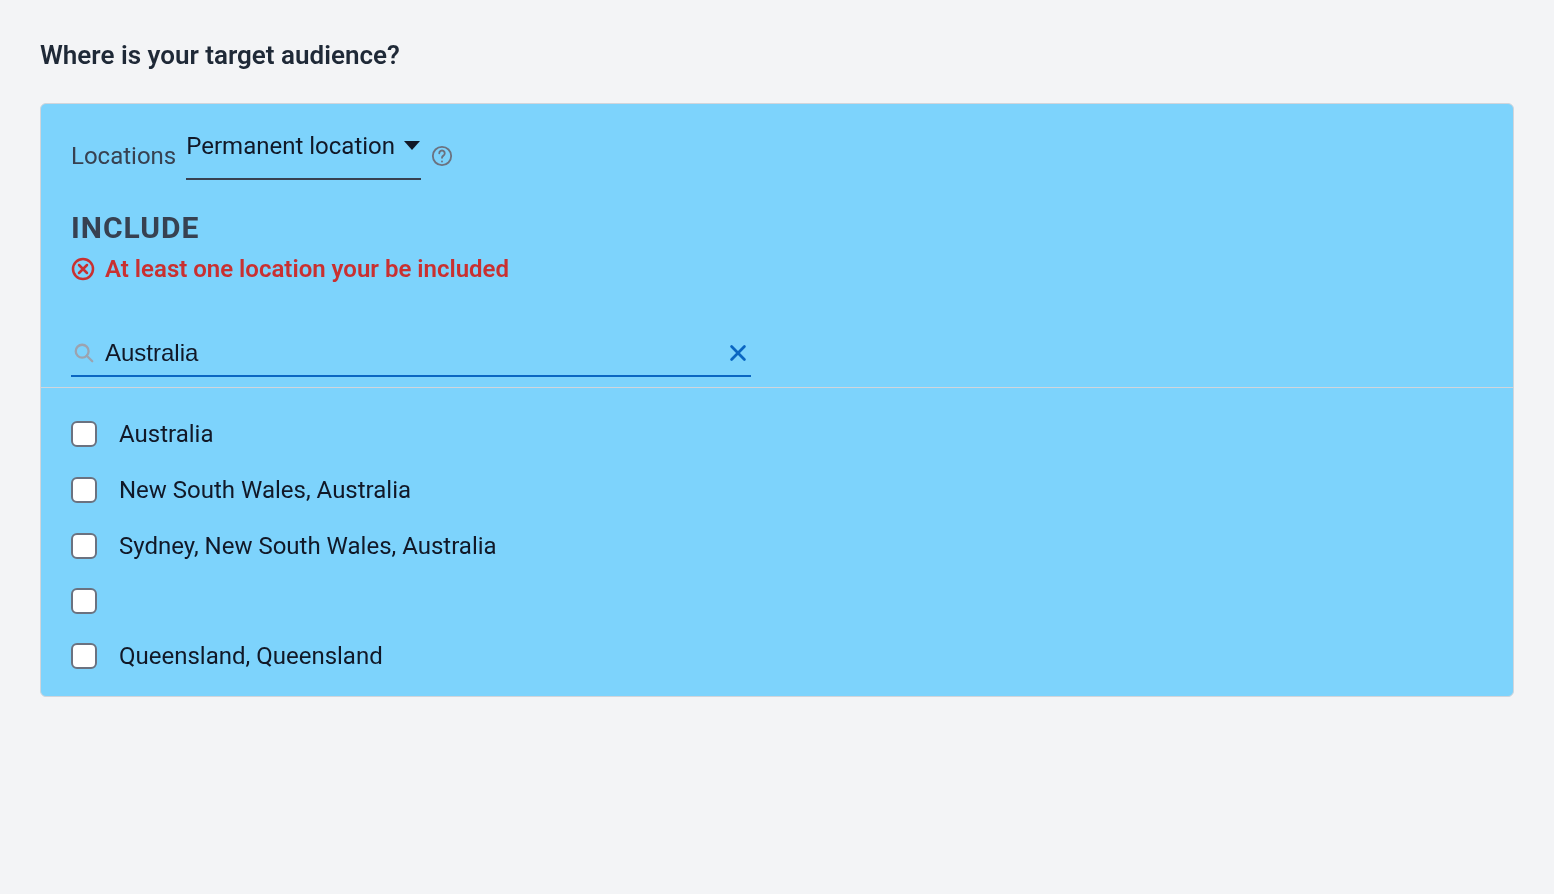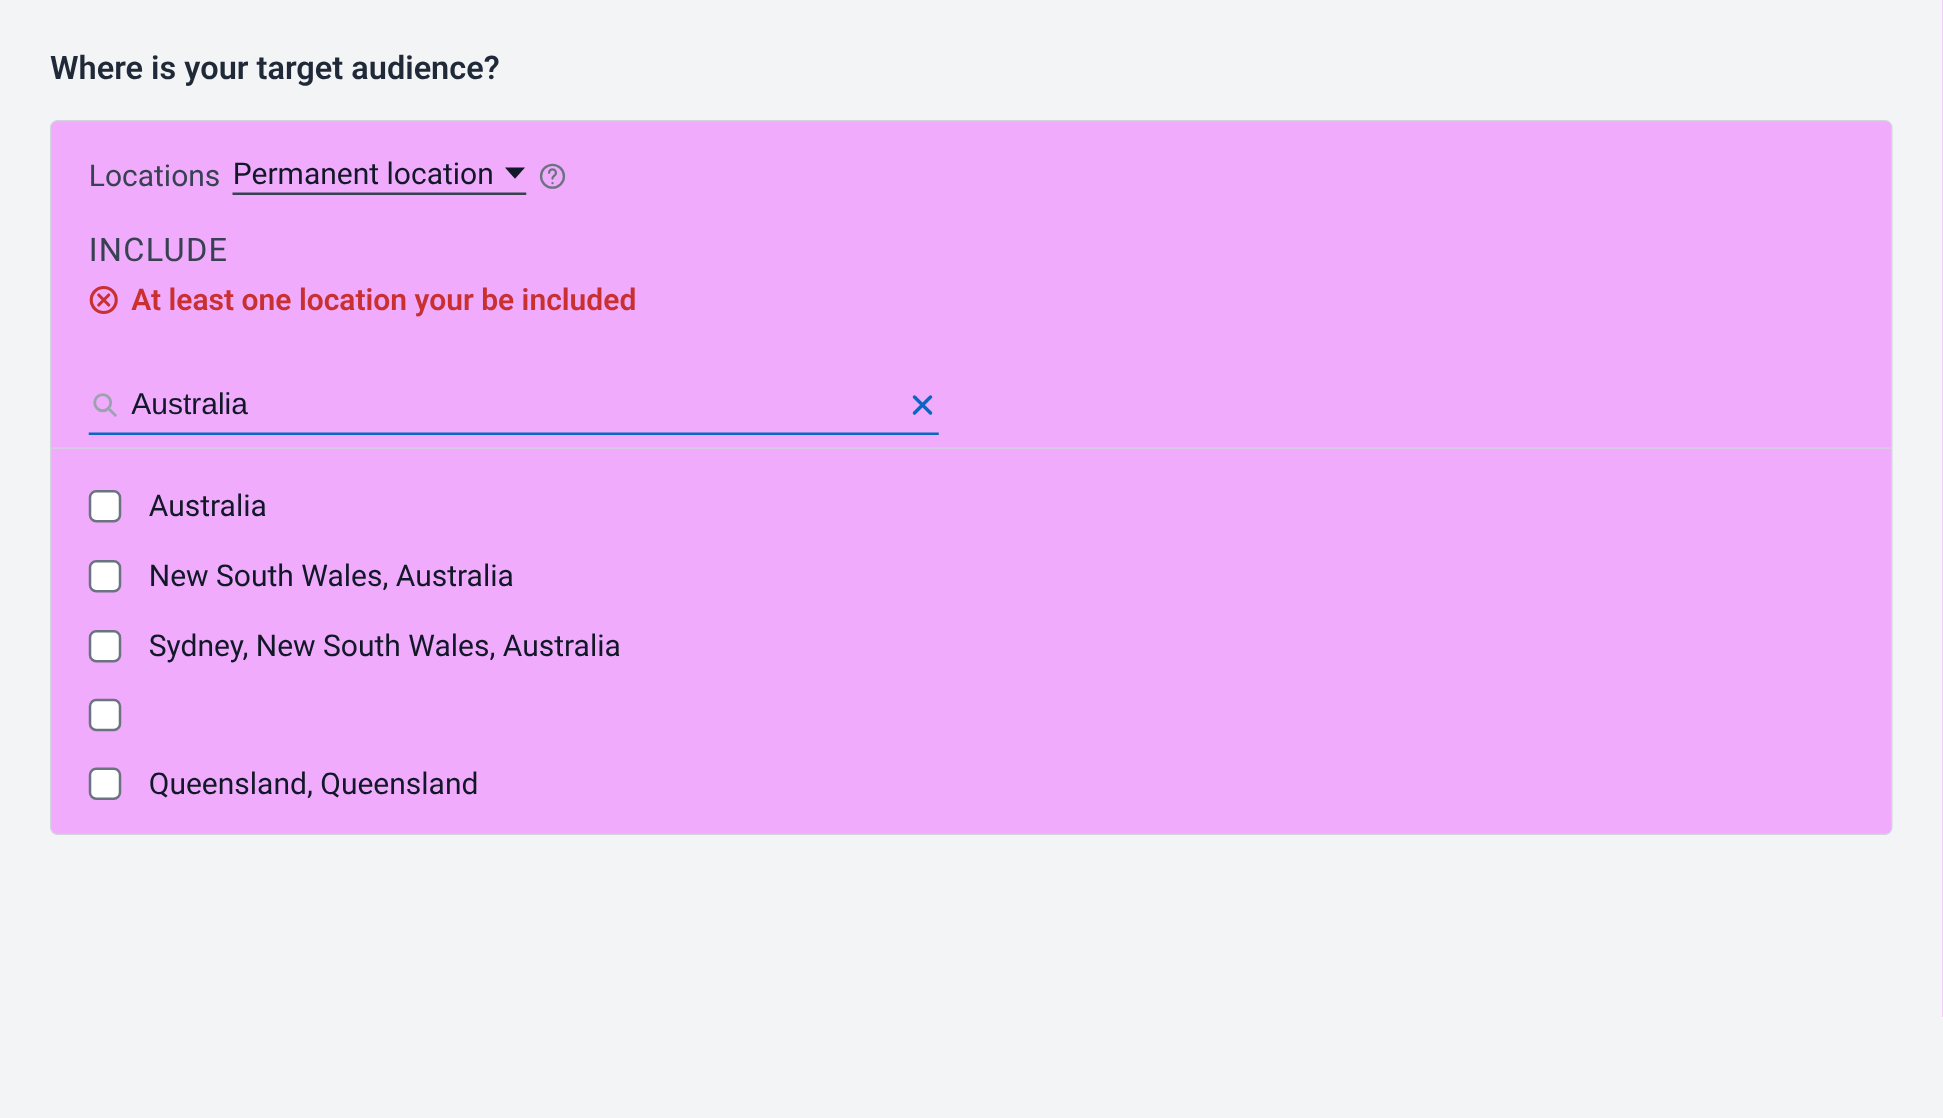--- a/index.html
+++ b/index.html
@@ -6,28 +6,28 @@
     body {
       font-family: -apple-system, BlinkMacSystemFont, "Segoe UI", Roboto, Helvetica, Arial, sans-serif;
       background: #f3f4f6;
       color: #1f2937;
       padding: 40px;
     }
     .page-title {
       font-size: 26px;
       font-weight: 600;
       color: #1f2937;
-      margin-bottom: 26px;
     }
     .card {
-      background: #f0abfc;
+      background: #7dd3fc;
       border: 1px solid #d1d5db;
       border-radius: 6px;
       overflow: visible;
       position: relative;
+      margin-top: 33px;
     }
     .card-top {
       padding: 28px 30px 10px 30px;
     }
     .locations-row {
       display: flex;
       align-items: center;
       gap: 10px;
       margin-bottom: 30px;
     }
@@ -37,35 +37,35 @@
       font-weight: 400;
     }
     .location-type-dropdown {
       display: inline-flex;
       align-items: center;
       gap: 8px;
       font-size: 24px;
       color: #111827;
       font-weight: 400;
       border-bottom: 2px solid #374151;
-      padding-bottom: 1px;
+      padding-bottom: 18px;
       cursor: pointer;
     }
     .chevron-down-icon svg { display: block; }
     .help-icon {
       display: inline-flex;
       align-items: center;
       justify-content: center;
       width: 22px;
       height: 22px;
       color: #6b7280;
     }
     .include-label {
-      font-size: 26px;
-      font-weight: 400;
+      font-size: 30px;
+      font-weight: 700;
       letter-spacing: 1px;
       color: #374151;
       margin-bottom: 10px;
     }
     .error-row {
       display: flex;
       align-items: center;
       gap: 10px;
       color: #c93030;
       margin-bottom: 50px;

